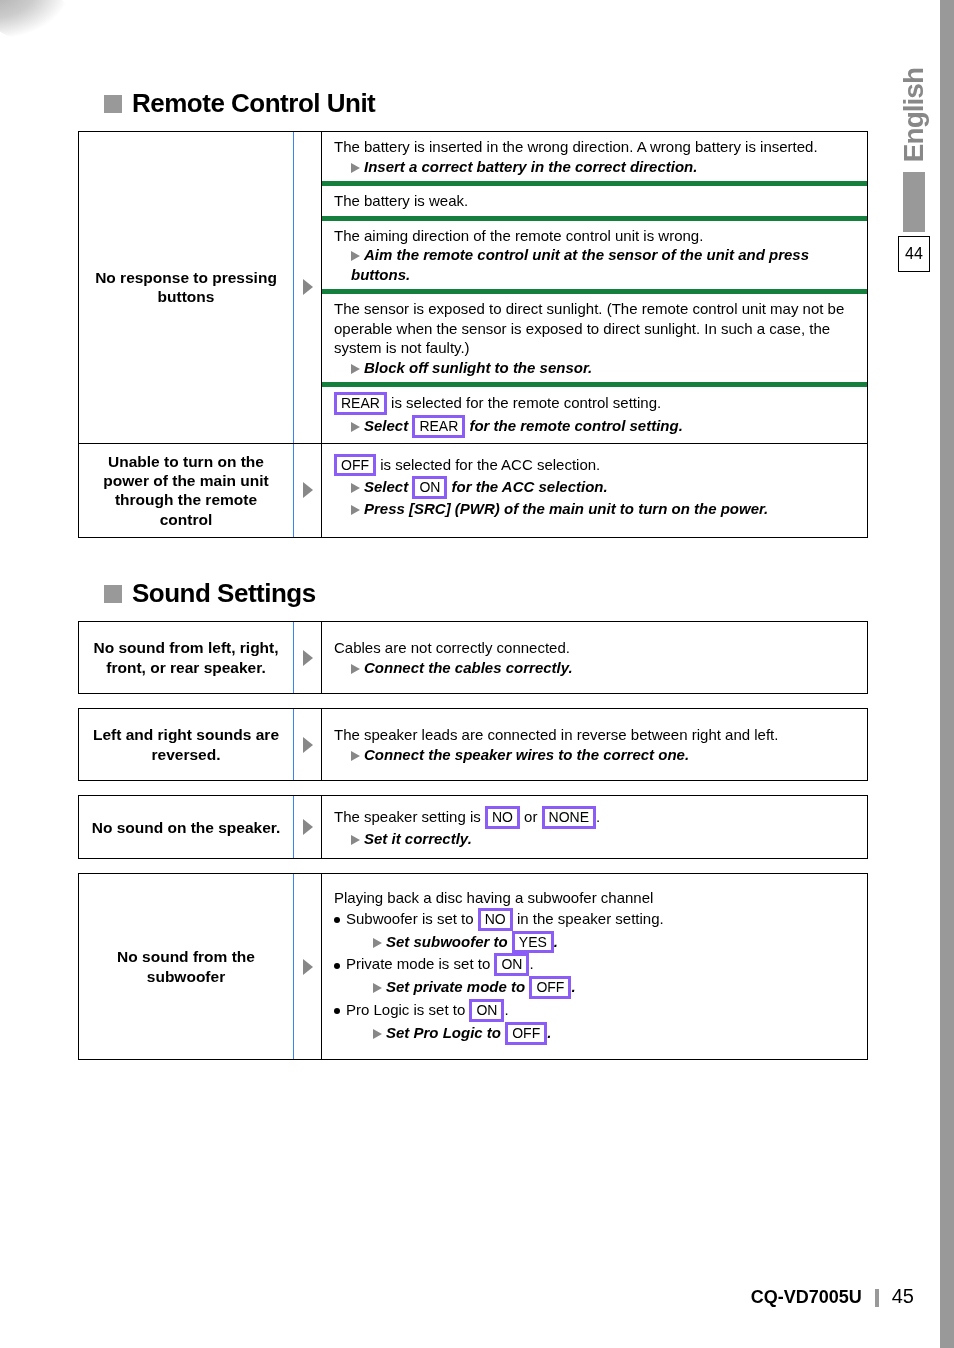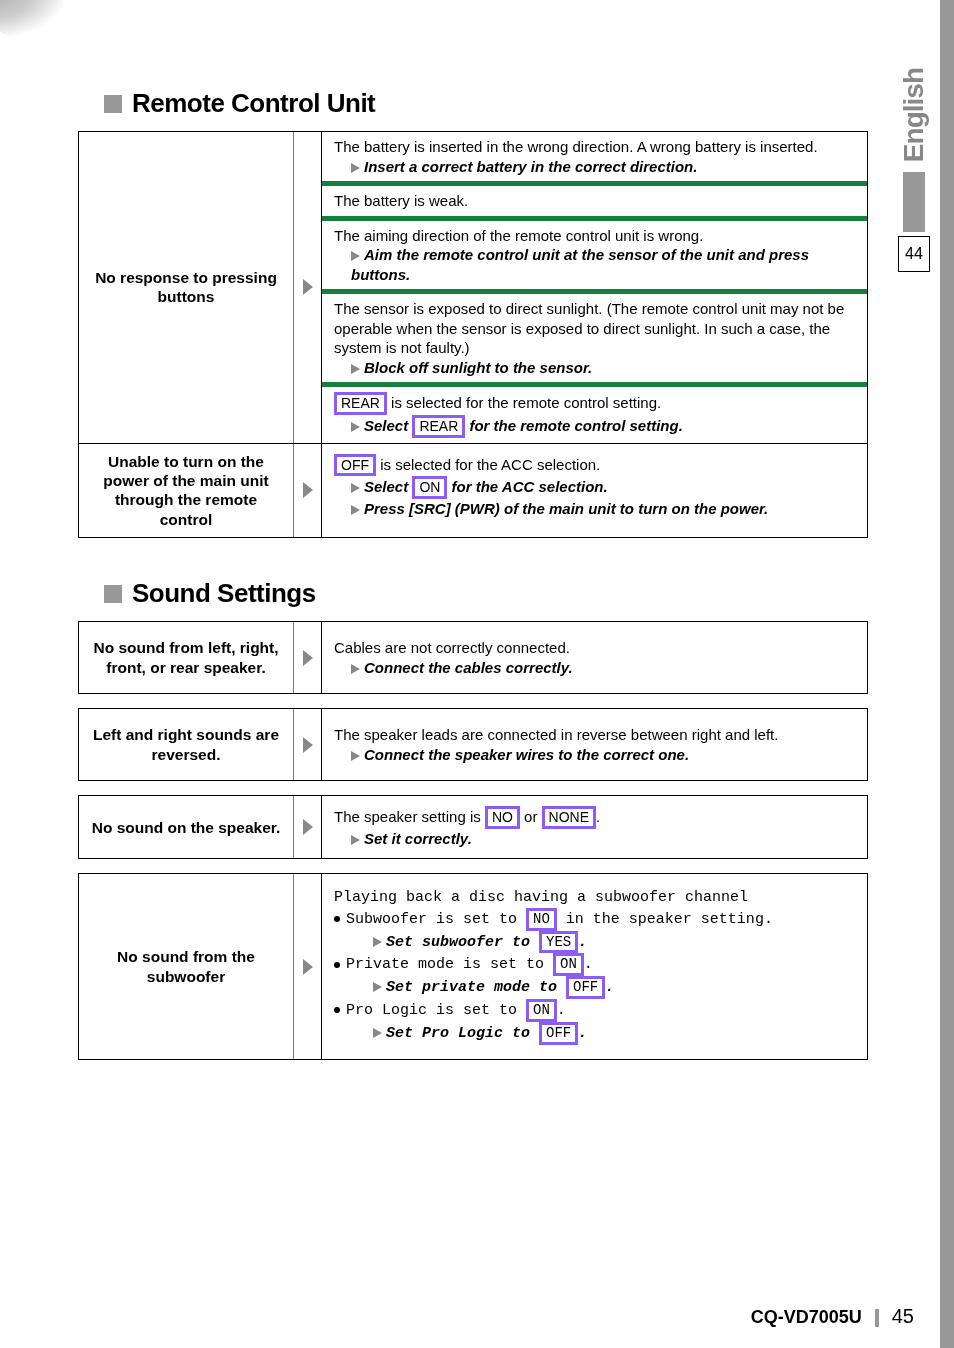--- a/index.html
+++ b/index.html
@@ -131,21 +131,21 @@
     font-weight: normal;
     font-size: 14px;
     display: inline-block;
     line-height: 1.2;
     vertical-align: baseline;
   }
   .solutions.padded .sol { padding: 16px 12px; }
   .solutions.padded2 .sol { padding: 10px 12px; }
   .footer {
     position: absolute;
-    bottom: 20px;
+    bottom: 40px;
     right: 40px;
     font-size: 18px;
     margin-left: 32px;
   }
   .footer .model { font-weight: bold; }
   .footer .divider {
     display: inline-block;
     width: 4px; height: 18px;
     background: #999;
     vertical-align: middle;
@@ -278,21 +278,21 @@
   </div>
 
   <div class="ts-row gap">
     <div class="problem">No sound from the subwoofer</div>
     <div class="arrow-col">
       <svg width="14" height="20">
           <polygon points="2,2 12,10 2,18" fill="#888"></polygon>
         </svg>
     </div>
     <div class="solutions">
-      <div class="sol" style="padding:14px 12px;font-family:Liberation Mono, monospace;">
+      <div class="sol" style="padding:14px 12px;">
         <div class="cause">Playing back a disc having a subwoofer channel</div>
         <div class="cause"><span class="bullet"></span><span>Subwoofer is set to </span><span class="boxed">NO</span><span> in the speaker setting.</span></div>
         <div class="fix indent"><span class="arrow-g"></span><span>Set subwoofer to </span><span class="boxed">YES</span><span>.</span></div>
         <div class="cause"><span class="bullet"></span><span>Private mode is set to </span><span class="boxed">ON</span><span>.</span></div>
         <div class="fix indent"><span class="arrow-g"></span><span>Set private mode to </span> <span class="boxed">OFF</span><span>.</span></div>
         <div class="cause"><span class="bullet"></span><span>Pro Logic is set to </span><span class="boxed">ON</span><span>.</span></div>
         <div class="fix indent"><span class="arrow-g"></span><span>Set Pro Logic to </span><span class="boxed">OFF</span><span>.</span></div>
       </div>
     </div>
   </div>

